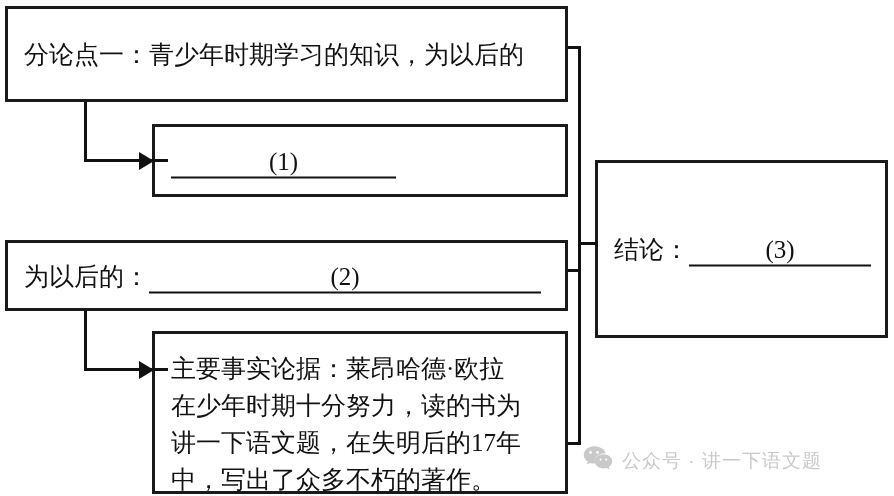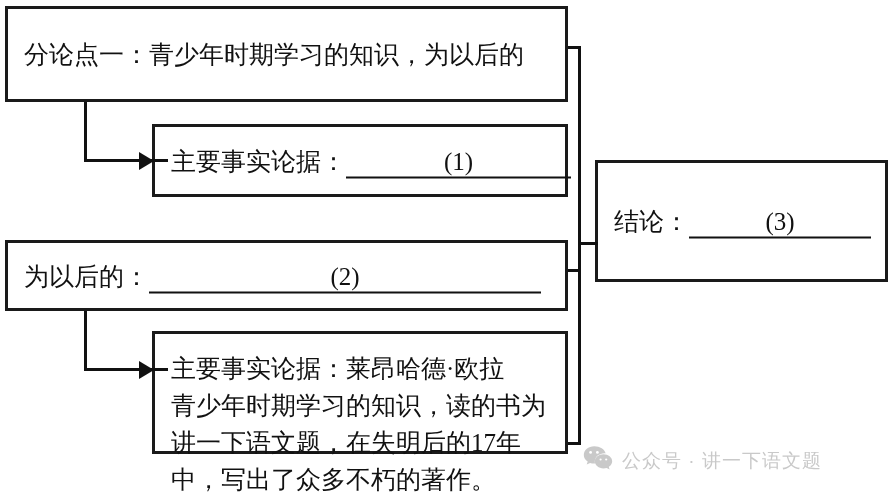--- a/index.html
+++ b/index.html
@@ -59,22 +59,22 @@
     font-family: "Liberation Serif", "DejaVu Serif", serif;
     font-size: 25px;
     line-height: 30px;
     display: block;
   }
 
   
   #box-premise-1 { left: 5px;   top: 6px;   width: 563px; height: 96px; }
   #box-evidence-1{ left: 152px; top: 124px; width: 416px; height: 73px; }
   #box-premise-2 { left: 5px;   top: 240px; width: 563px; height: 71px; }
-  #box-evidence-2{ left: 152px; top: 331px; width: 416px; height: 123px; }
-  #box-conclusion{ left: 595px; top: 160px; width: 293px; height: 122px; }
+  #box-evidence-2{ left: 152px; top: 331px; width: 416px; height: 163px; }
+  #box-conclusion{ left: 595px; top: 160px; width: 293px; height: 178px; }
 
   #box-evidence-2 .box-inner { top: 16px; transform: none; }
 
   
   .conn {
     position: absolute;
     background: #111111;
   }
   .v { width: 3px; }
   .h { height: 3px; }
@@ -127,34 +127,34 @@
 <div id="canvas">
 
   <div class="box" id="box-premise-1">
     <div class="box-inner">
       <div class="line">分论点一：青少年时期学习的知识，为以后的</div>
     </div>
   </div>
 
   <div class="box" id="box-evidence-1">
     <div class="box-inner">
-      <div class="line"><span class="label">主要事实论据：</span><span class="slot" style="width:225px"><span class="num">(1)</span></span></div>
+      <div class="line"><span class="slot" style="width:225px"><span class="num">(1)</span></span></div>
     </div>
   </div>
 
   <div class="box" id="box-premise-2">
     <div class="box-inner">
       <div class="line"><span class="label">为以后的：</span><span class="slot" style="width:392px"><span class="num">(2)</span></span></div>
     </div>
   </div>
 
   <div class="box" id="box-evidence-2">
     <div class="box-inner para">
       <div class="line">主要事实论据：莱昂哈德·欧拉</div>
-      <div class="line">青少年时期学习的知识，读的书为</div>
+      <div class="line">在少年时期十分努力，读的书为</div>
       <div class="line">讲一下语文题，在失明后的17年</div>
       <div class="line">中，写出了众多不朽的著作。</div>
     </div>
   </div>
 
   <div class="box" id="box-conclusion">
     <div class="box-inner">
       <div class="line"><span class="label">结论：</span><span class="slot" style="width:182px"><span class="num">(3)</span></span></div>
     </div>
   </div>

